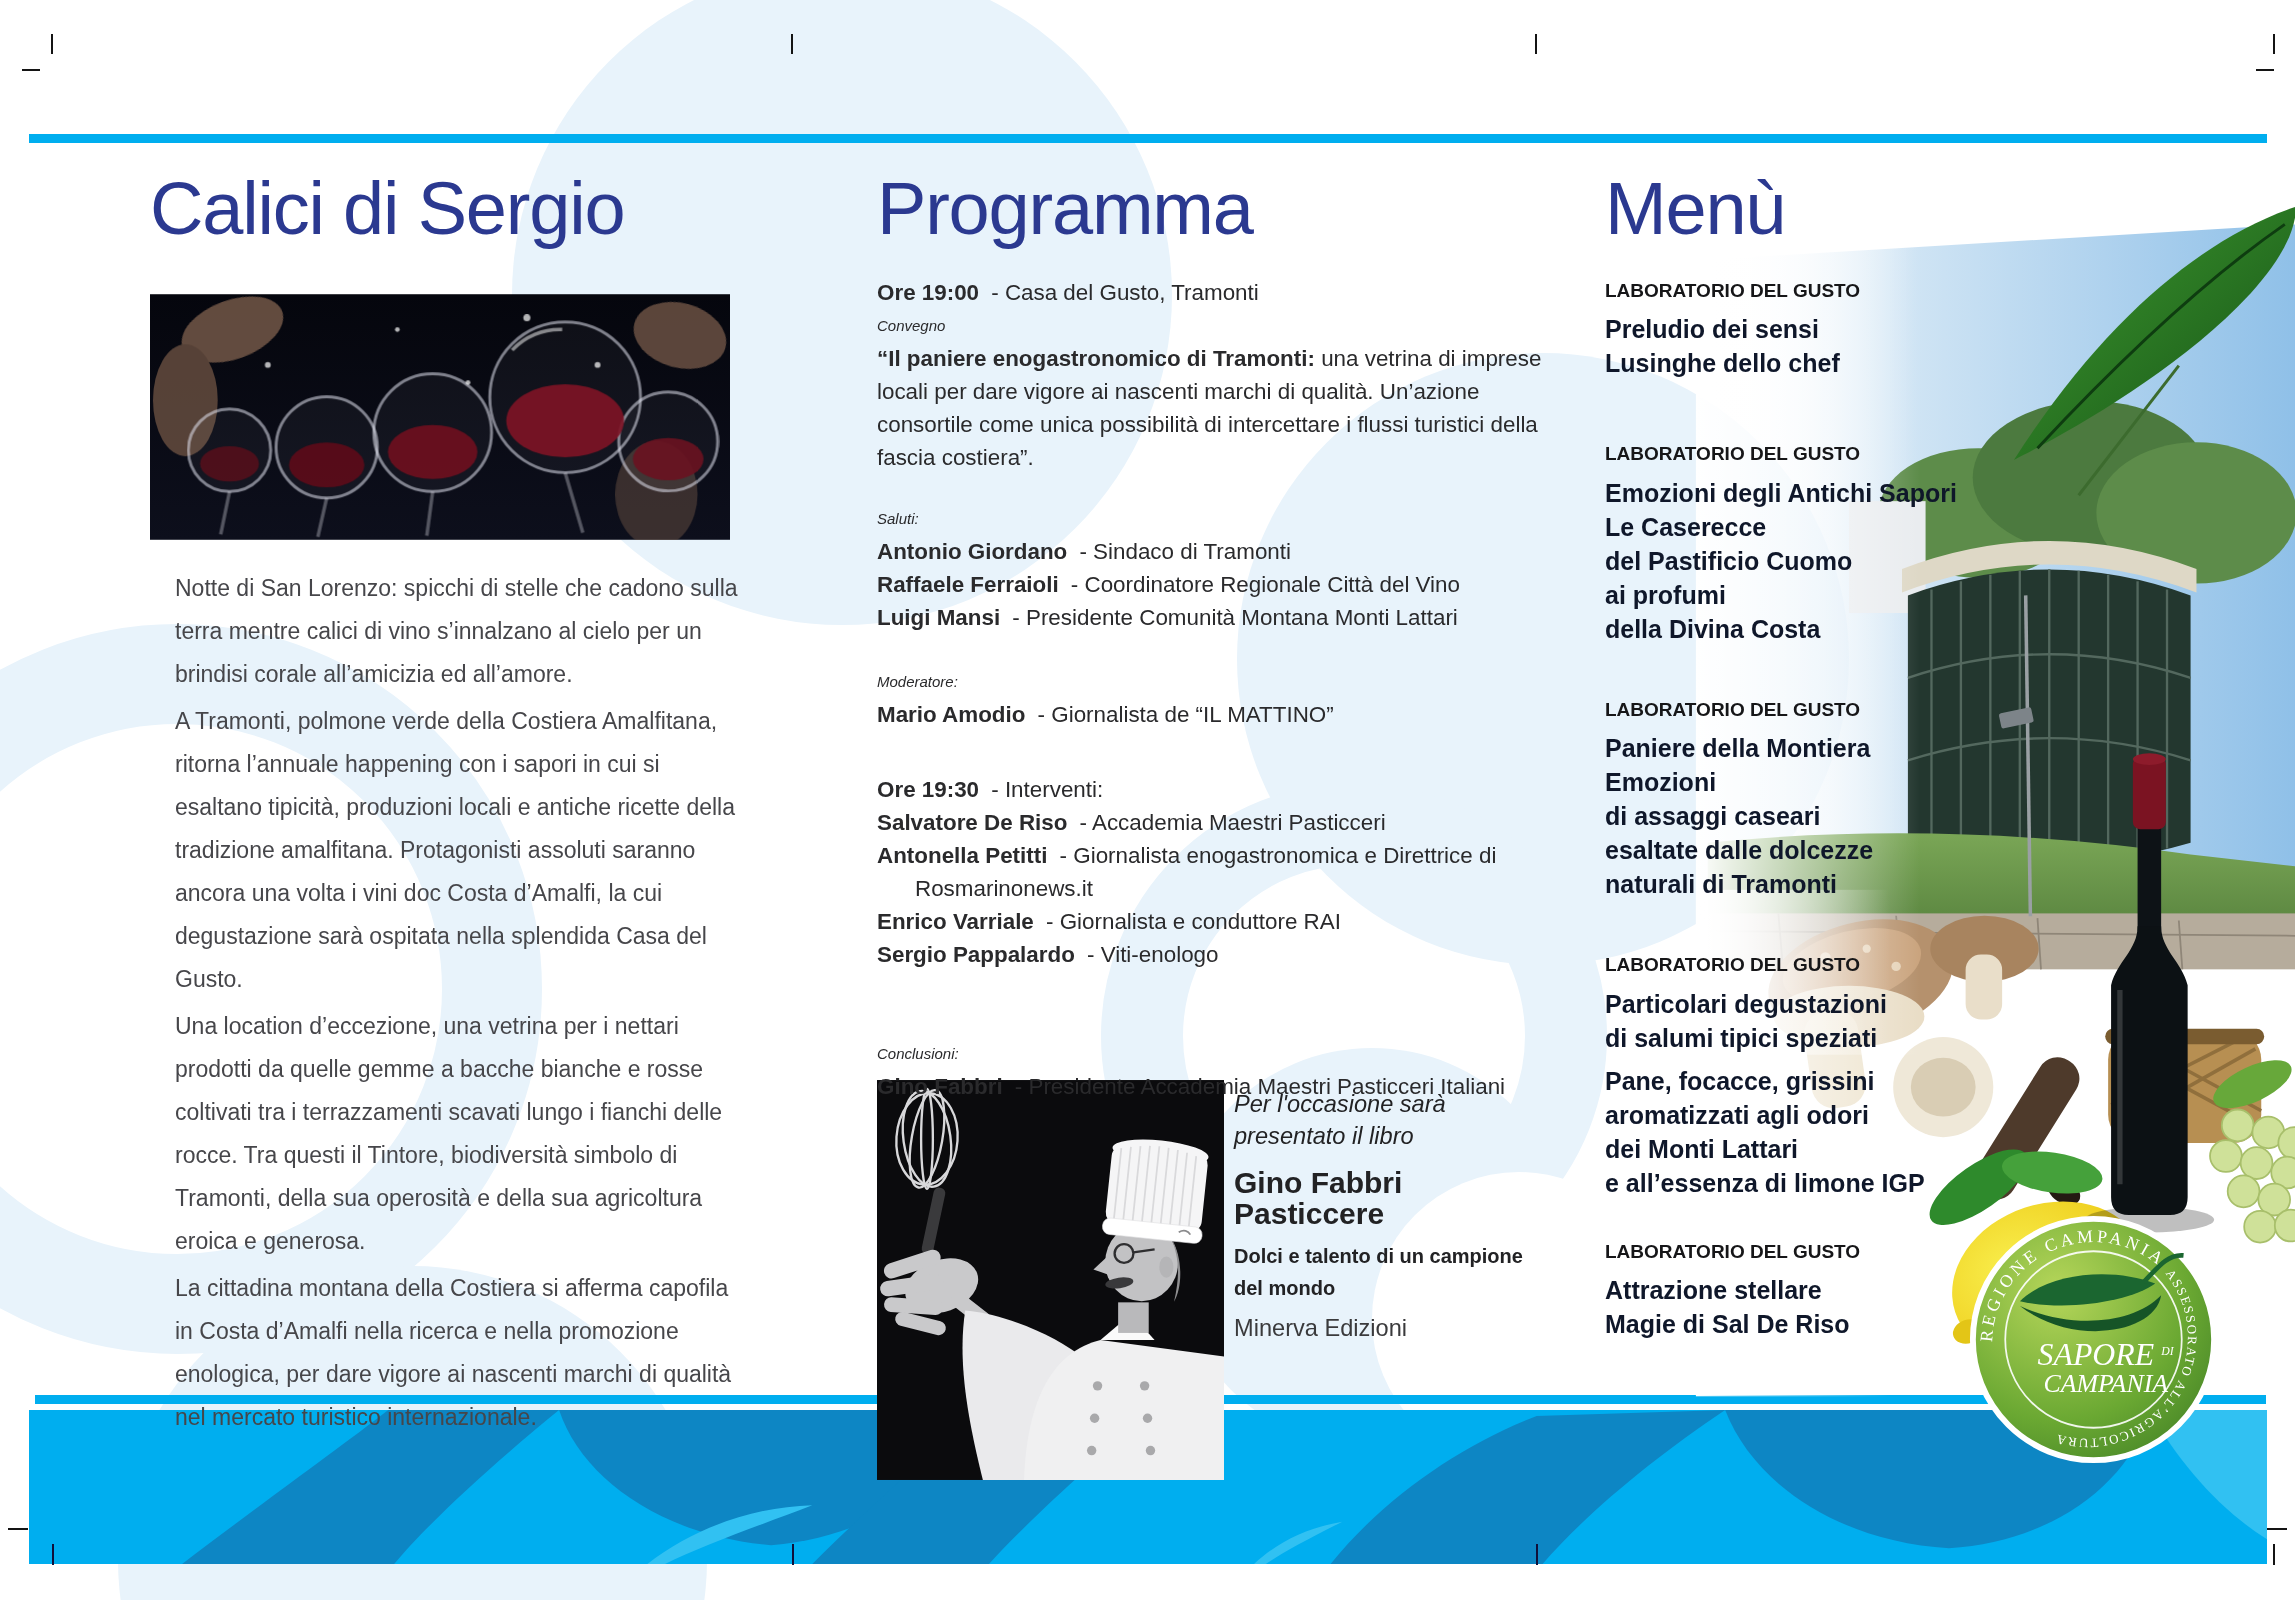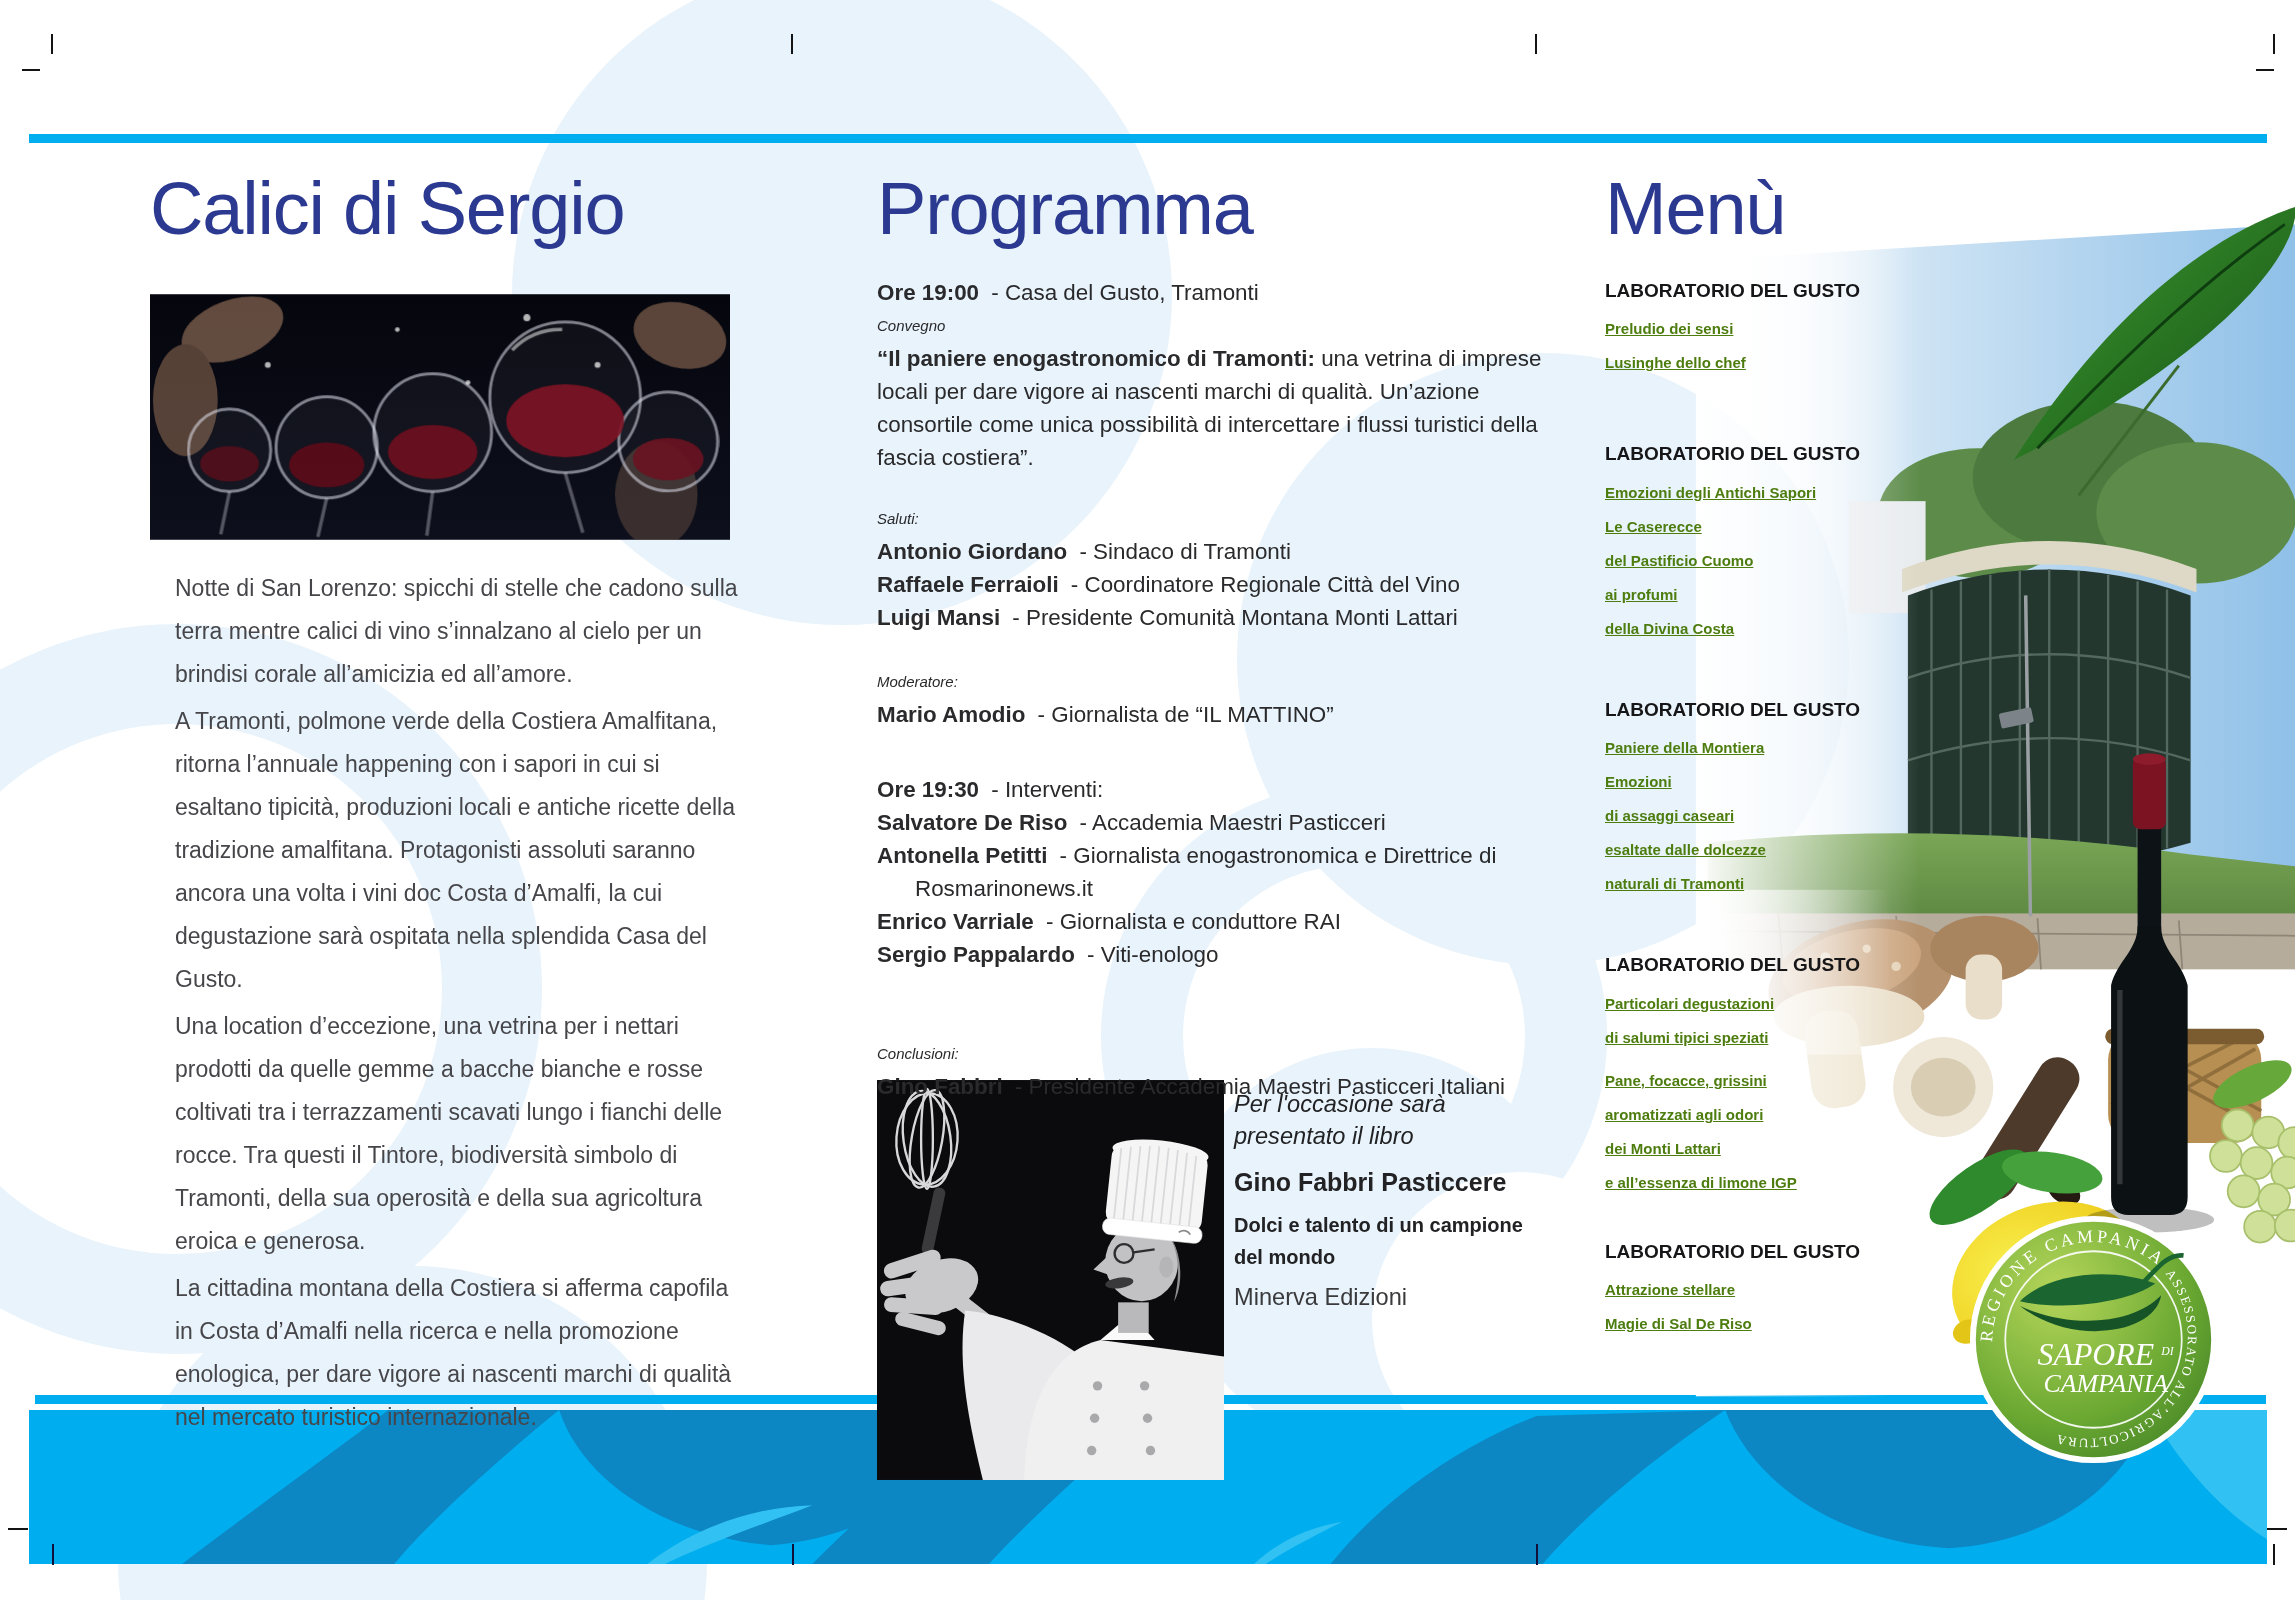--- a/index.html
+++ b/index.html
@@ -21,28 +21,28 @@
   .prog{position:absolute;left:877px;top:276px;width:683px;z-index:6;color:#2a2a2c;}
   .p-line{font-size:22.4px;line-height:33px;white-space:nowrap;}
   .p-wrap{font-size:22.4px;line-height:33px;margin:0;}
   .p-line .b,.p-wrap .b{font-weight:bold;}
   .p-line .role{margin-left:5.9px;}
   .lbl{font-style:italic;font-size:15px;line-height:33px;}
   .mt48{margin-top:28px;} .mt52{margin-top:31px;} .mt72{margin-top:42px;} .mt112{margin-top:66px;}
 
   .book{position:absolute;left:1234px;top:1088px;width:323px;z-index:6;color:#222224;}
   .book .intro{font-style:italic;font-size:23.6px;line-height:32px;}
-  .book .author{font-weight:bold;font-size:25px;line-height:31px;margin-top:15.3px;}
+  .book .author{font-weight:bold;font-size:30px;line-height:31px;margin-top:15.3px;}
   .book .btitle{font-weight:bold;font-size:20px;line-height:32px;margin-top:10.6px;}
   .book .pub{font-size:23.6px;line-height:31px;margin-top:9.4px;color:#3a3a3c;}
 
   .menu{position:absolute;left:1605px;top:276px;width:377px;z-index:6;color:#1d1d1f;}
   .menu-sec .m-head{font-weight:bold;font-size:19px;line-height:29.4px;letter-spacing:0px;
                     margin-bottom:7px;white-space:nowrap;color:#161618;}
-  .menu-sec .m-line{font-weight:bold;font-size:15px;line-height:34px;white-space:nowrap;color:#4d7c0f;text-decoration:underline;}
+  .menu-sec .m-line{font-weight:bold;font-size:25px;line-height:34px;white-space:nowrap;color:#0f172a;}
   .gap16{height:9.4px;}
 
   svg text{font-family:"Liberation Serif",serif;}
 </style>
 </head>
 <body>
 
 <div id="page">
 
   <div class="decor" style="left:512px;top:-35px;width:660px;height:660px;background:#e8f3fb;"></div>

